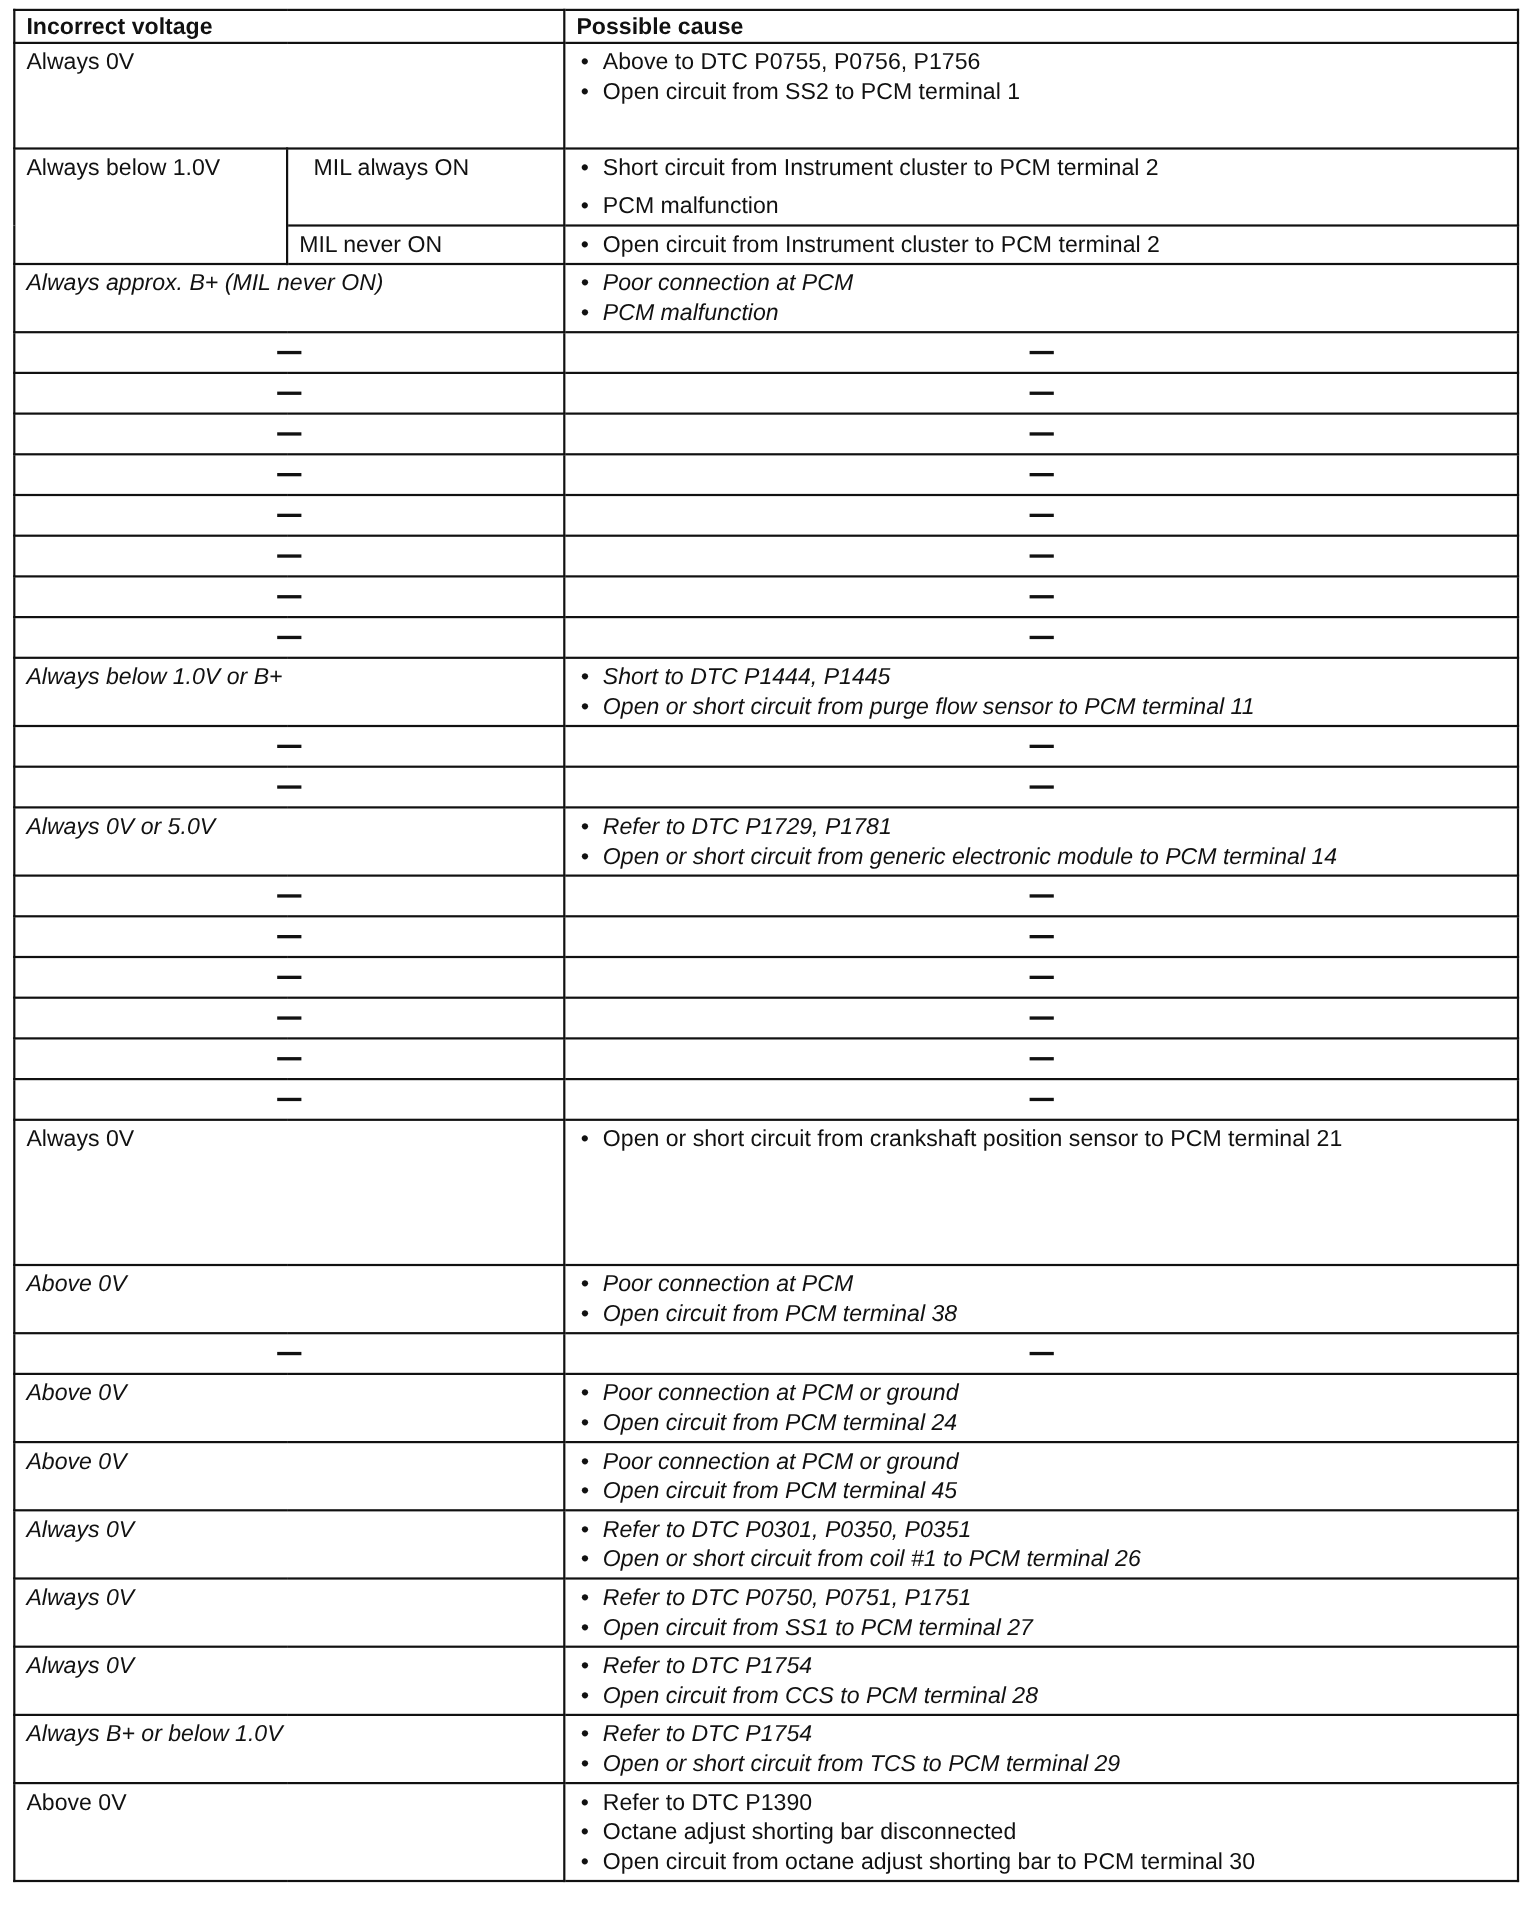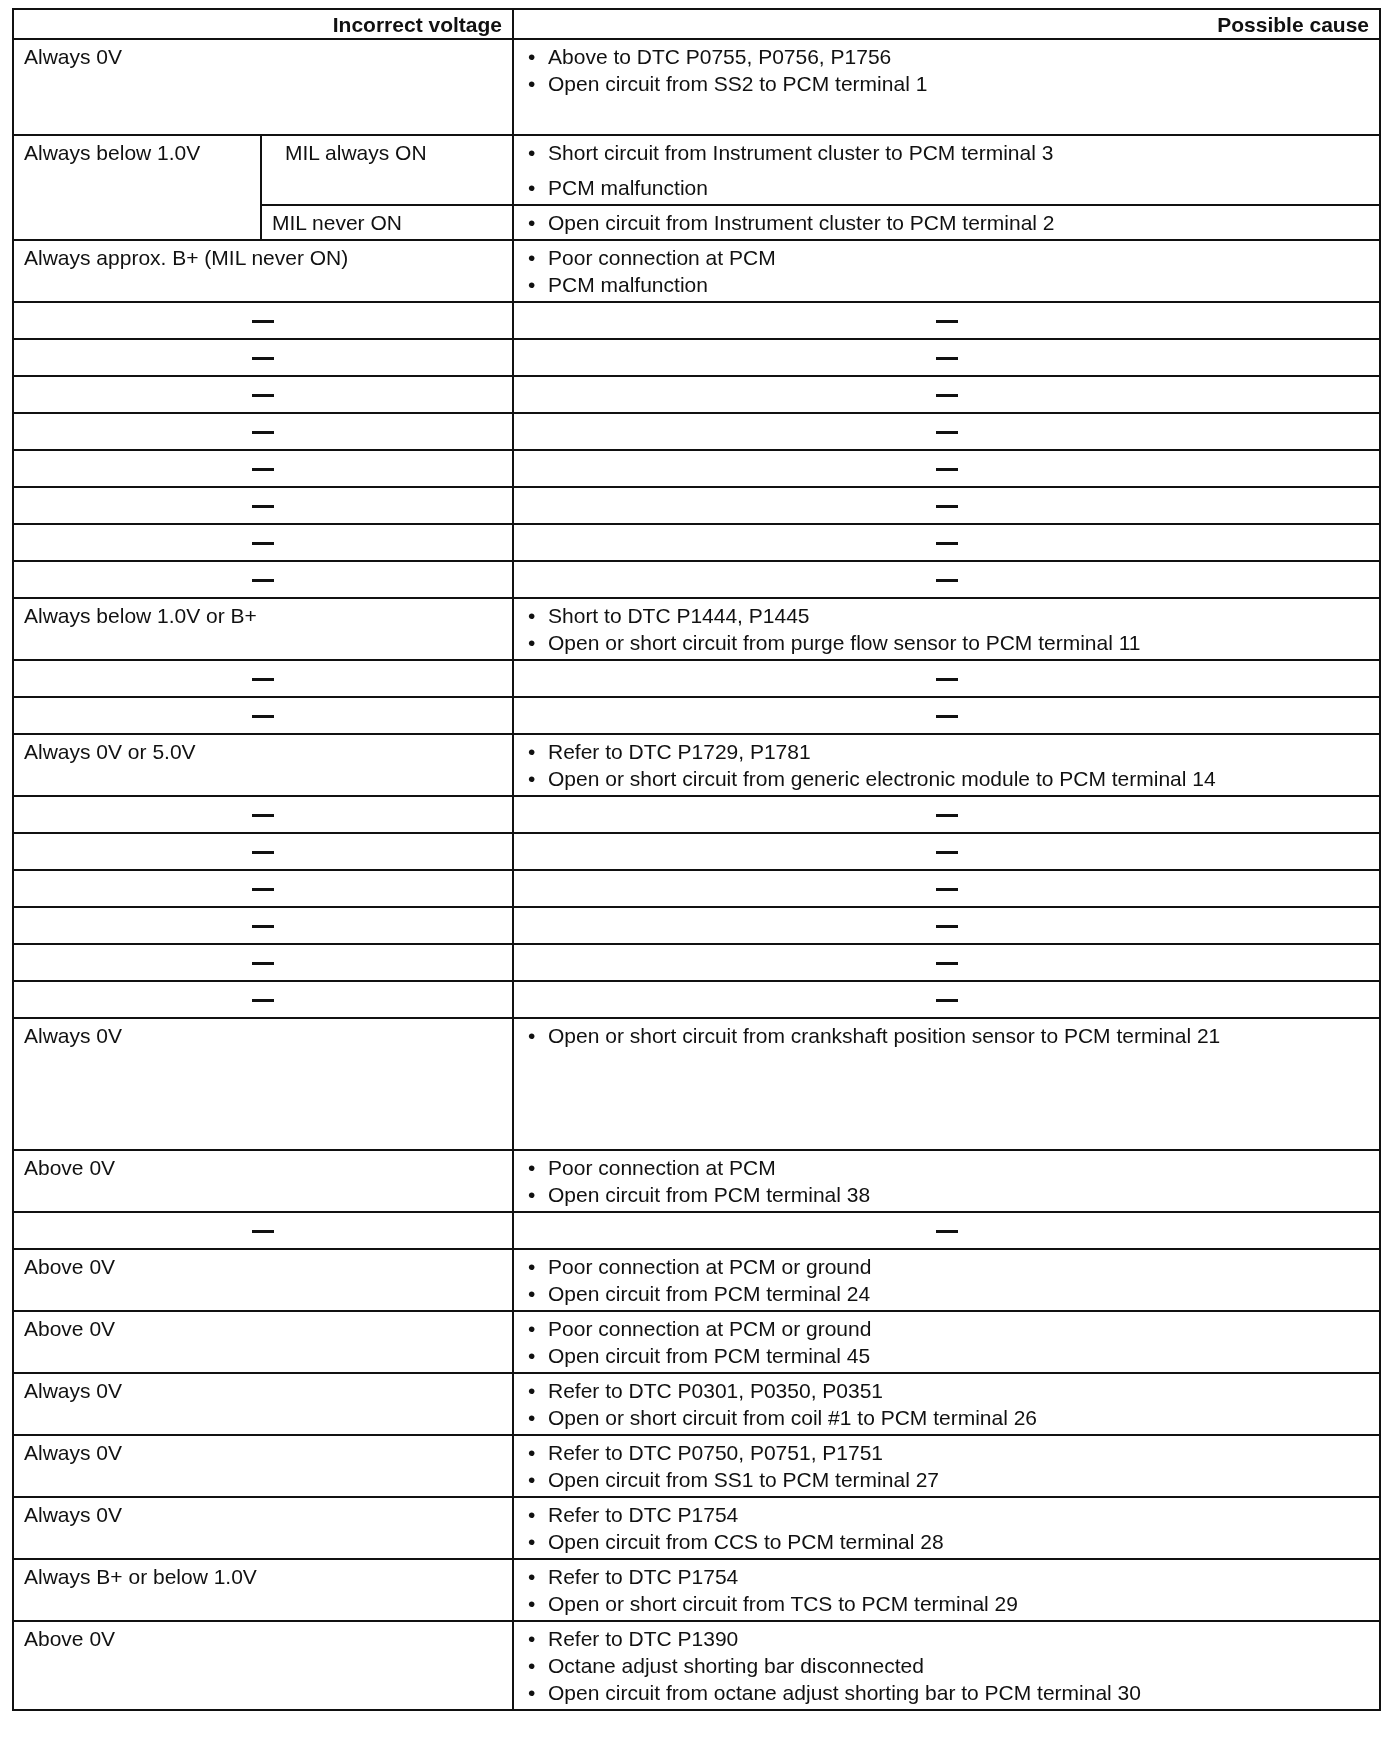--- a/index.html
+++ b/index.html
@@ -5,32 +5,32 @@
     html, body { margin: 0; padding: 0; background: #ffffff; }
     body { width: 1392px; height: 1740px; position: relative; font-family: "Liberation Sans", sans-serif; color: #111; }
     table.diag {
       position: absolute; left: 12px; top: 8px;
       width: 1369px; border-collapse: collapse; table-layout: fixed;
       font-size: 21px; line-height: 27px;
     }
     table.diag td, table.diag th {
       border: 2.5px solid #111; vertical-align: top; padding: 3px 10px;
     }
-    table.diag th { font-weight: bold; text-align: right; height: 28px; padding: 0 10px; vertical-align: middle; border-radius: 13px; }
+    table.diag th { font-weight: bold; text-align: left; height: 28px; padding: 0 10px; vertical-align: middle; border-radius: 13px; }
     col.c1 { width: 248px; }
     col.c2 { width: 252px; }
     td.dash { text-align: center; vertical-align: middle; height: 29px; padding: 0; }
     .dash-mark { display: inline-block; width: 22px; height: 3px; background: #111; vertical-align: middle; }
     ul.causes { list-style: none; margin: 0; padding: 0; }
     ul.causes li { position: relative; padding-left: 24px; }
     ul.causes li::before { content: "\2022"; position: absolute; left: 4px; top: 0; }
     ul.spaced li + li { margin-top: 8px; }
     .h1 { height: 96px; }
     .h-big { height: 132px; }
-    .h2 { height: 56px; }
+    .h2 { height: 56px; font-style: italic; }
     .h3 { height: 82px; }
   </style>
 </head>
 <body>
 
 <table class="diag">
   <colgroup>
       <col class="c1">
       <col class="c2">
       <col class="c3">
@@ -51,21 +51,21 @@
           <li>Open circuit from SS2 to PCM terminal 1</li>
         </ul>
       </td>
     </tr>
 
     <tr>
       <td rowspan="2">Always below 1.0V</td>
       <td style="height:58px;padding-left:23px;">MIL always ON</td>
       <td>
         <ul class="causes spaced">
-          <li>Short circuit from Instrument cluster to PCM terminal 3</li>
+          <li>Short circuit from Instrument cluster to PCM terminal 2</li>
           <li>PCM malfunction</li>
         </ul>
       </td>
     </tr>
     <tr>
       <td>MIL never ON</td>
       <td>
         <ul class="causes">
           <li>Open circuit from Instrument cluster to PCM terminal 2</li>
         </ul>

